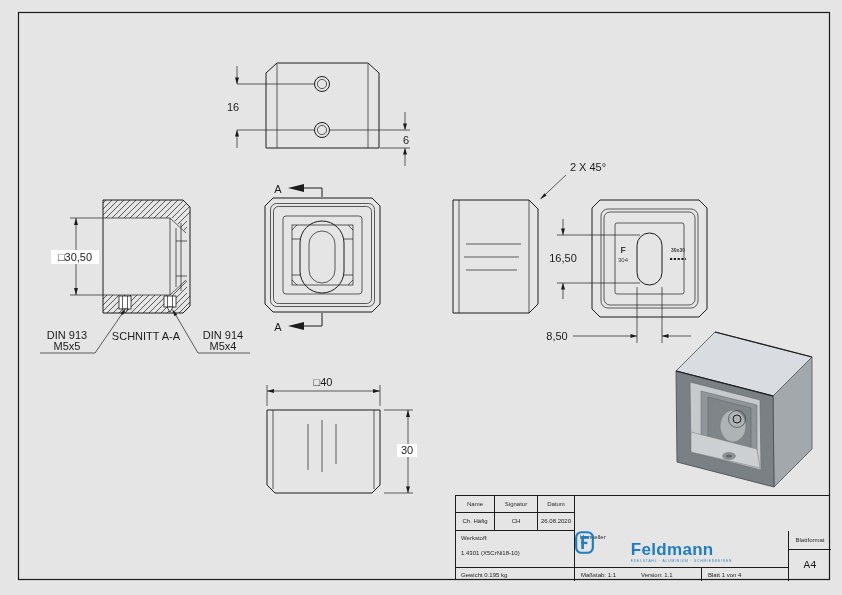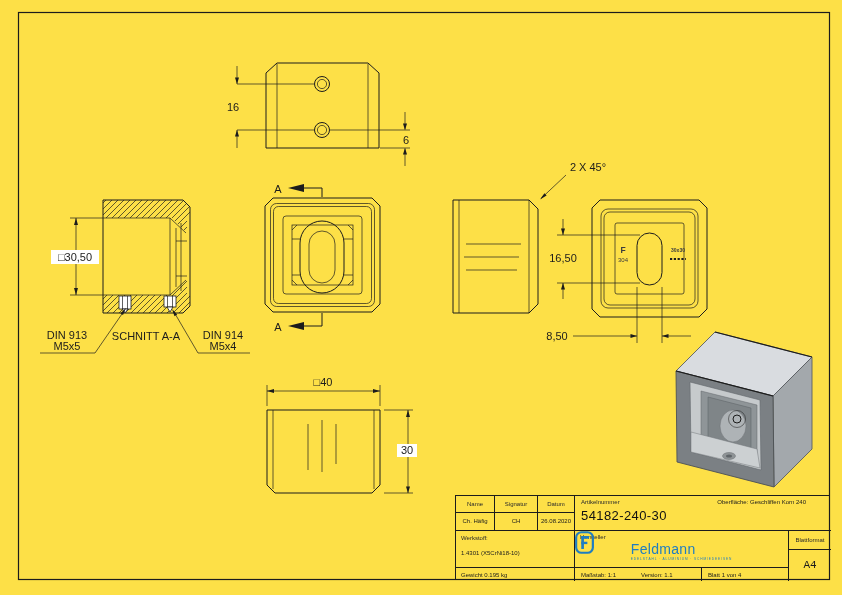--- a/index.html
+++ b/index.html
@@ -1,16 +1,16 @@
 <!DOCTYPE html>
 <html><head>
 <meta charset="utf-8">
 <style>
   html,body{margin:0;padding:0;background:#fff;}
-  #sheet{position:relative;width:842px;height:595px;background:#fde047;overflow:hidden;
+  #sheet{position:relative;width:842px;height:595px;background:#e5e5e5;overflow:hidden;
          font-family:"Liberation Sans",sans-serif;}
   svg{position:absolute;left:0;top:0;}
   svg line, svg path, svg rect.ln, svg circle{stroke:#1c1c1c;fill:none;}
   .ol{stroke-width:1;}
   .thin{stroke-width:0.7;}
   .dim{font-family:"Liberation Sans",sans-serif;font-size:11px;fill:#1c1c1c;text-anchor:middle;}
   .dimL{font-family:"Liberation Sans",sans-serif;font-size:11px;fill:#1c1c1c;text-anchor:middle;}
   .stampF{font-family:"Liberation Sans",sans-serif;font-size:8.5px;font-weight:bold;fill:#3c3c3c;text-anchor:middle;}
   .stampS{font-family:"Liberation Sans",sans-serif;font-size:6px;fill:#3c3c3c;text-anchor:middle;}
   .stampT{font-family:"Liberation Sans",sans-serif;font-size:5px;font-weight:bold;fill:#3c3c3c;text-anchor:middle;}
@@ -20,21 +20,21 @@
   #tblock{position:absolute;left:455px;top:495px;width:375px;height:85px;
           border:1.2px solid #1c1c1c;box-sizing:border-box;color:#1c1c1c;}
   .cell{position:absolute;box-sizing:border-box;font-size:6px;line-height:1.1;}
   .br{border-right:1px solid #1c1c1c;}
   .bb{border-bottom:1px solid #1c1c1c;}
   .cen{display:flex;align-items:center;justify-content:center;text-align:center;}
   .hdr{color:#2a2a2a;}
   .artnum{font-size:13px;letter-spacing:0.4px;color:#111;}
   .a4{font-size:11px;}
   .logoRow{display:flex;align-items:center;justify-content:center;gap:5px;height:100%;padding-top:6px;box-sizing:border-box;}
-  .logoTxt{font-size:14px;font-weight:400;letter-spacing:0.3px;}
+  .logoTxt{font-size:17px;font-weight:700;letter-spacing:0.3px;}
   .logoTag{font-size:3.2px;letter-spacing:0.9px;margin-top:0.5px;}
 </style>
 </head>
 <body>
 
 <div id="sheet">
 <svg width="842" height="595" viewBox="0 0 842 595">
   <defs>
     <pattern id="hatch" width="6" height="6" patternUnits="userSpaceOnUse">
       <line x1="0" y1="6" x2="6" y2="0" stroke="#1c1c1c" stroke-width="0.7"></line>
@@ -229,28 +229,20 @@
 </svg>
 
 <div id="tblock">
   <div class="cell br bb cen hdr" style="left:0;top:0;width:39px;height:17px;">Name</div>
   <div class="cell br bb cen hdr" style="left:39px;top:0;width:43px;height:17px;">Signatur</div>
   <div class="cell br bb cen hdr" style="left:82px;top:0;width:37px;height:17px;">Datum</div>
   <div class="cell br bb cen" style="left:0;top:17px;width:39px;height:18px;">Ch. Häfig</div>
   <div class="cell br bb cen" style="left:39px;top:17px;width:43px;height:18px;">CH</div>
   <div class="cell br bb cen" style="left:82px;top:17px;width:37px;height:18px;">26.08.2020</div>
 
-  <div class="cell bb" style="left:119px;top:0;width:256px;height:35px;">
-    <span class="hdr" style="position:absolute;left:6px;top:3px;">Artikelnummer</span>
-    <span style="position:absolute;right:25px;top:3px;">
-      <span>Oberfläche:</span>
-      <span>Geschliffen Korn 240</span>
-    </span>
-    <span class="artnum" style="position:absolute;left:6px;top:13px;">54182-240-30</span>
-  </div>
 
   <div class="cell br bb" style="left:0;top:35px;width:119px;height:37px;">
     <span class="hdr" style="position:absolute;left:5px;top:4px;">Werkstoff:</span>
     <span style="position:absolute;left:5px;top:19px;">1.4301 (X5CrNi18-10)</span>
   </div>
 
   <div class="cell br bb" style="left:119px;top:35px;width:214px;height:37px;">
     <span class="hdr" style="position:absolute;left:5px;top:3px;">Hersteller</span>
     <div class="logoRow">
       <svg width="19" height="23" viewBox="0 0 20 24">

